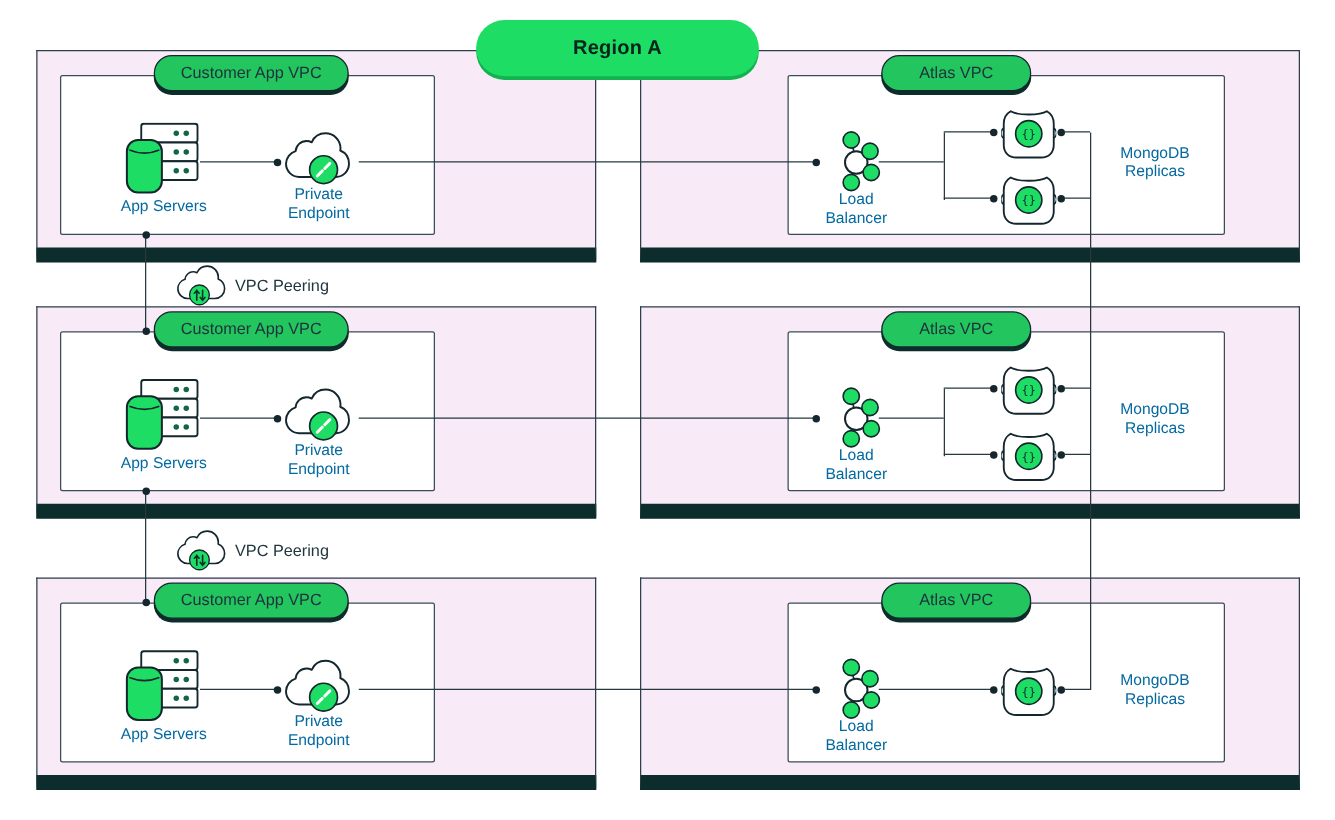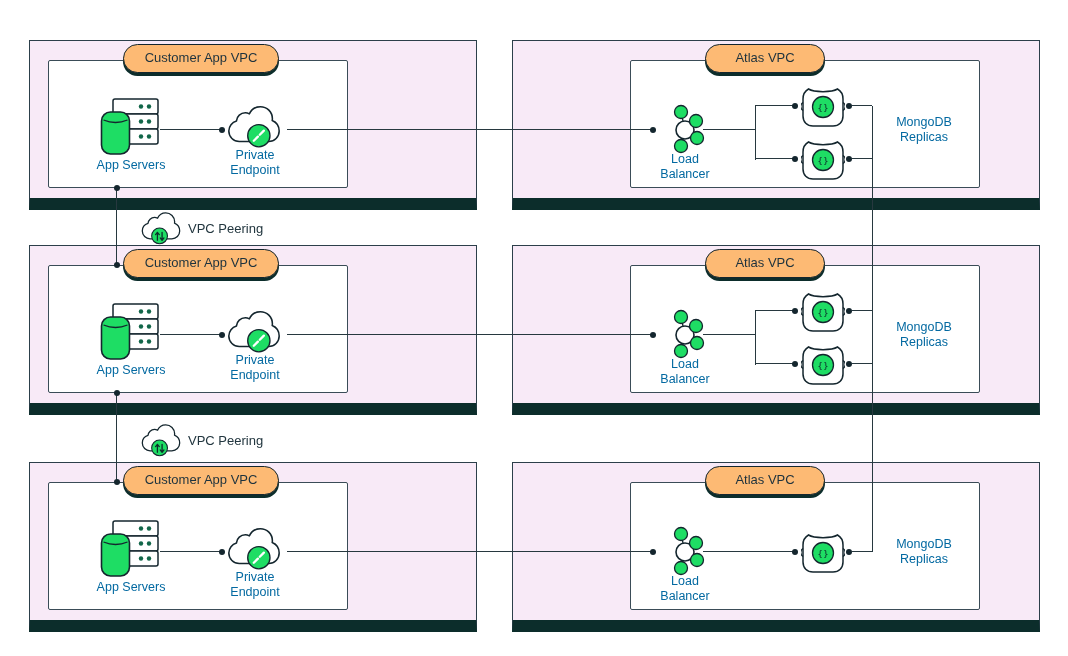--- a/index.html
+++ b/index.html
@@ -21,21 +21,21 @@
   .inner-left{left:48px;width:300px;}
   .inner-right{left:630px;width:350px;}
   .region-pill{
     position:absolute;left:381px;top:-24px;width:226px;height:45px;
     background:#1edd64;border-radius:23px;box-shadow:0 3px 0 #12b24f;
     text-align:center;line-height:45px;font-size:16px;font-weight:700;color:#03231b;
     letter-spacing:.2px;z-index:6;
   }
   .label-pill{
     position:absolute;top:4px;height:29px;box-sizing:border-box;
-    background:#fdba74;border:1.6px solid #14262e;border-radius:15px;
+    background:#22c55e;border:1.6px solid #14262e;border-radius:15px;
     box-shadow:0 3px 0 #0c2d2b;
     text-align:center;line-height:26px;font-size:13px;color:#1d323d;z-index:5;
   }
   .customer-pill{left:123px;width:156px;}
   .atlas-pill{left:705px;width:120px;}
   .hline{position:absolute;height:1.4px;background:#27383f;z-index:3;}
   .vline{position:absolute;width:1.4px;background:#27383f;z-index:3;}
   .dot{position:absolute;width:6px;height:6px;border-radius:50%;background:#14262e;z-index:4;}
   .icon{position:absolute;z-index:4;}
   .icon-label{
@@ -48,20 +48,21 @@
 </head>
 <body>
 
 <div class="canvas">
 
   <section class="region" style="top:40px">
     <div class="box left-box"></div>
     <div class="box right-box"></div>
     <div class="inner inner-left"></div>
     <div class="inner inner-right"></div>
+    <div class="region-pill"><span>Region A</span></div>
     <div class="label-pill customer-pill"><span>Customer App VPC</span></div>
     <div class="label-pill atlas-pill"><span>Atlas VPC</span></div>
 
     <div class="hline" style="left:160px;top:89px;width:62px"></div>
     <div class="dot" style="left:219px;top:87px"></div>
     <div class="hline" style="left:287px;top:89px;width:366px"></div>
     <div class="dot" style="left:650px;top:87px"></div>
 
     <div class="icon" style="left:100px;top:58px">
       <svg width="60" height="58" viewBox="0 0 60 58">

